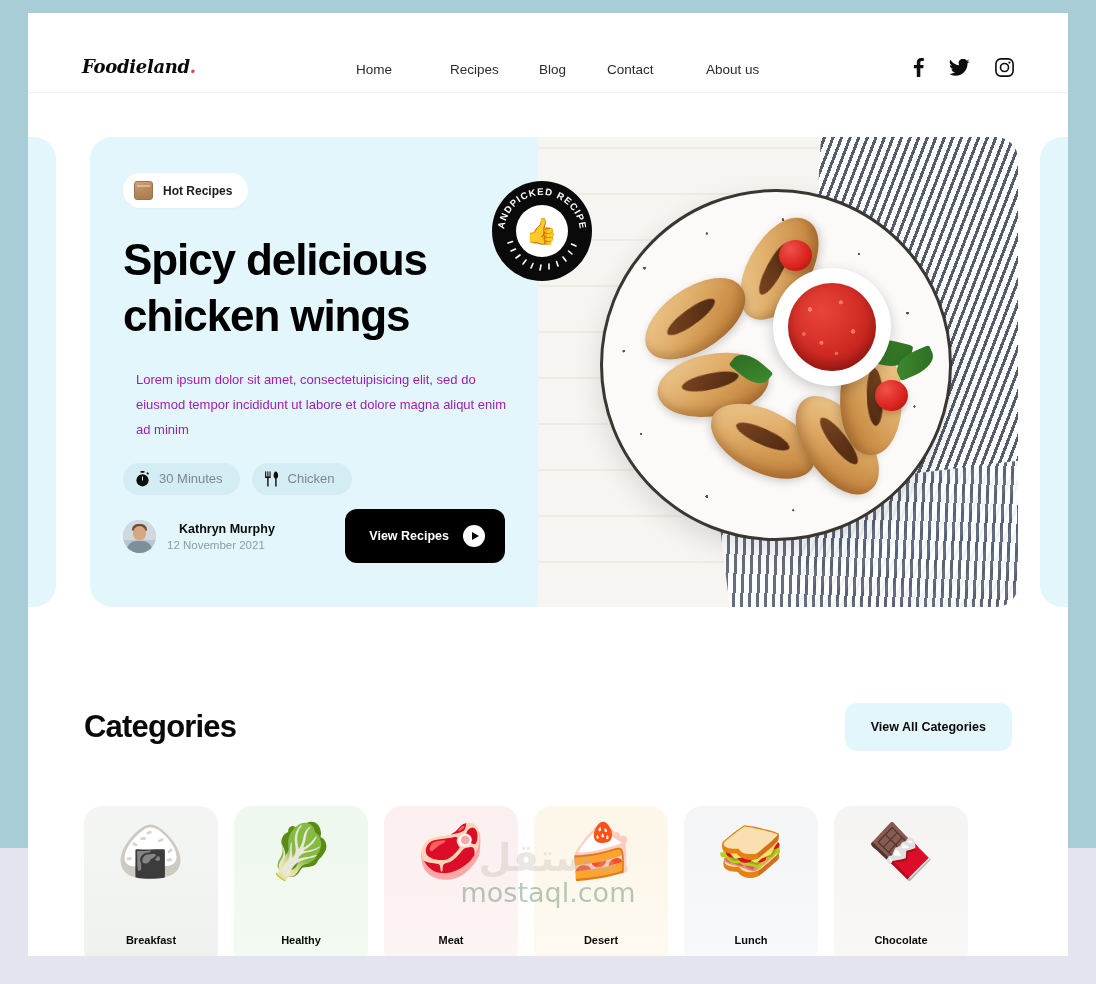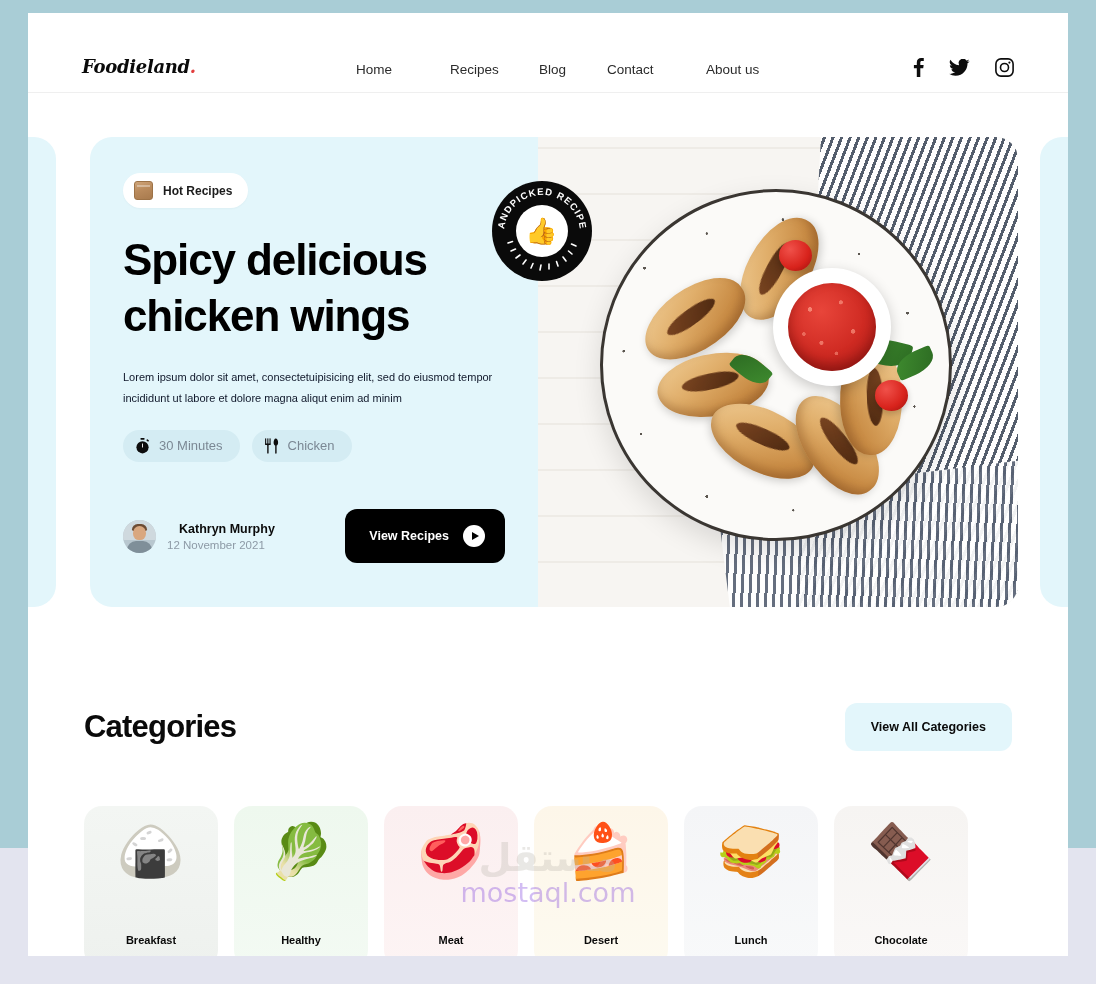--- a/index.html
+++ b/index.html
@@ -146,24 +146,25 @@
     font-size: 44px;
     line-height: 1.28;
     font-weight: bold;
     letter-spacing: -1.1px;
     color: #000000;
     max-width: 340px;
   }
 
   #hero-desc {
     margin-top: 22px;
-    font-size: 11px;
+    font-size: 13px;
     line-height: 1.95;
-    color: #0f172a;
+    color: #a21caf;
     max-width: 388px;
+    margin-left: 13px;
   }
 
   #hero-meta {
     margin-top: 20px;
     display: flex;
     gap: 12px;
   }
   .meta-chip {
     display: inline-flex;
     align-items: center;
@@ -472,21 +473,21 @@
   #watermark .wm-ar {
     font-family: "DejaVu Sans", sans-serif;
     font-size: 38px;
     font-weight: bold;
     color: #b9b4ab;
     line-height: 1;
   }
   #watermark .wm-en {
     font-family: "DejaVu Sans", sans-serif;
     font-size: 27px;
-    color: #6d28d9;
+    color: #14532d;
     margin-top: 2px;
     line-height: 1;
   }
 </style>
 </head>
 <body>
 
 <div id="frame">
   <div id="page">
 

